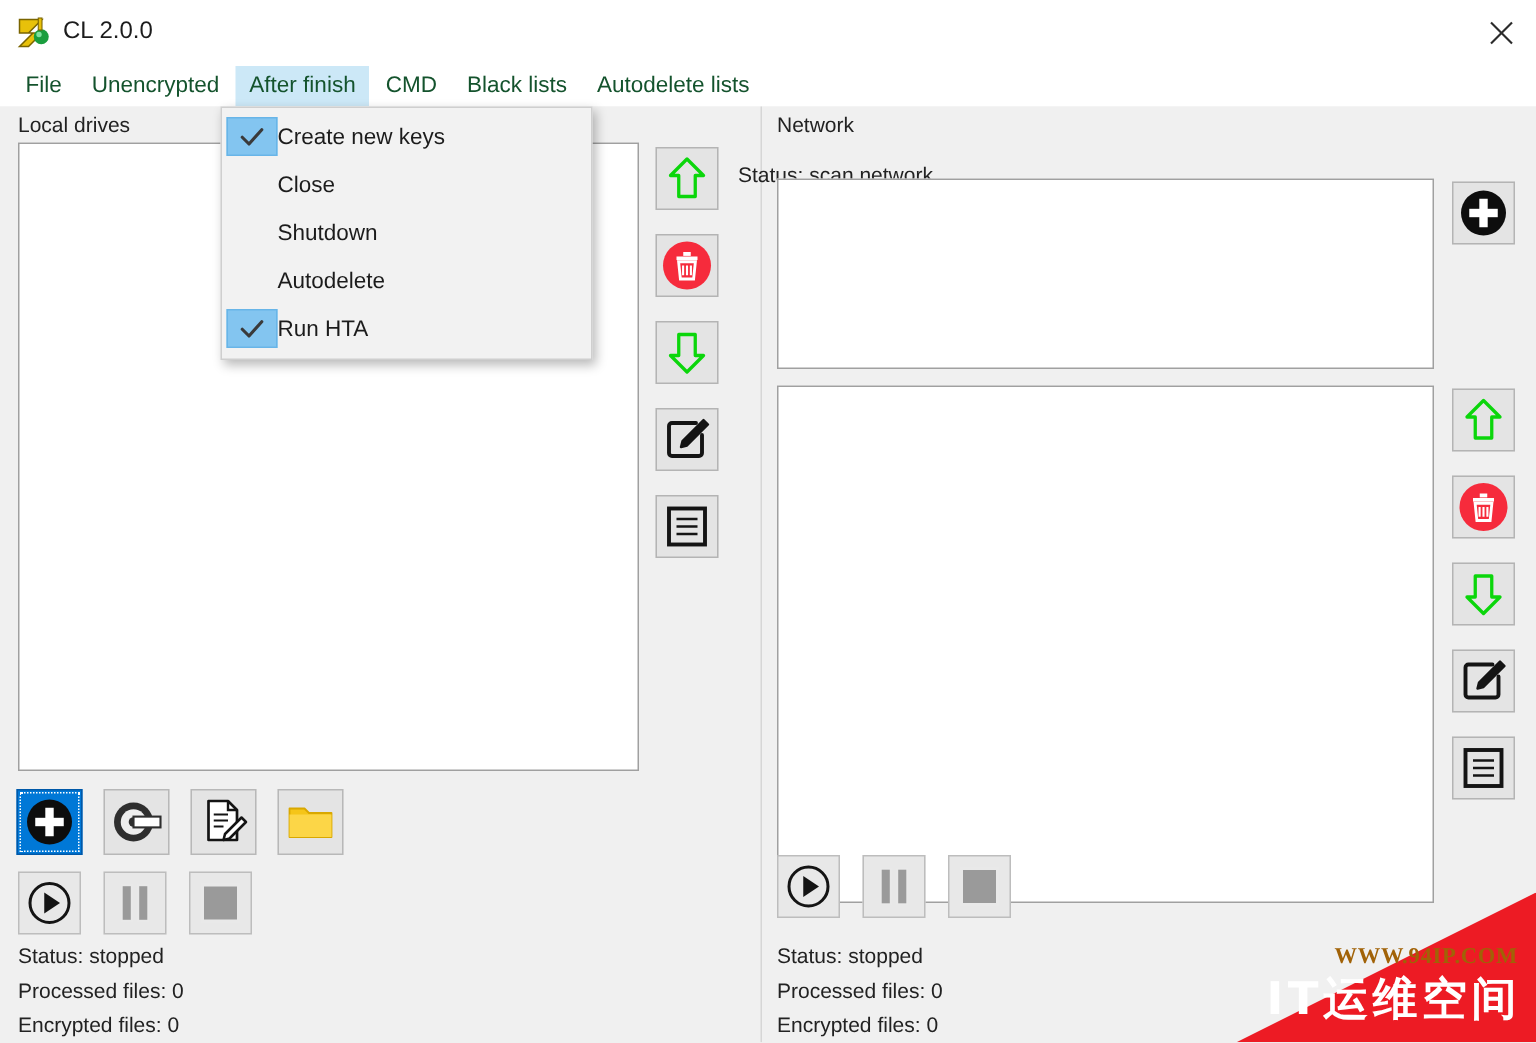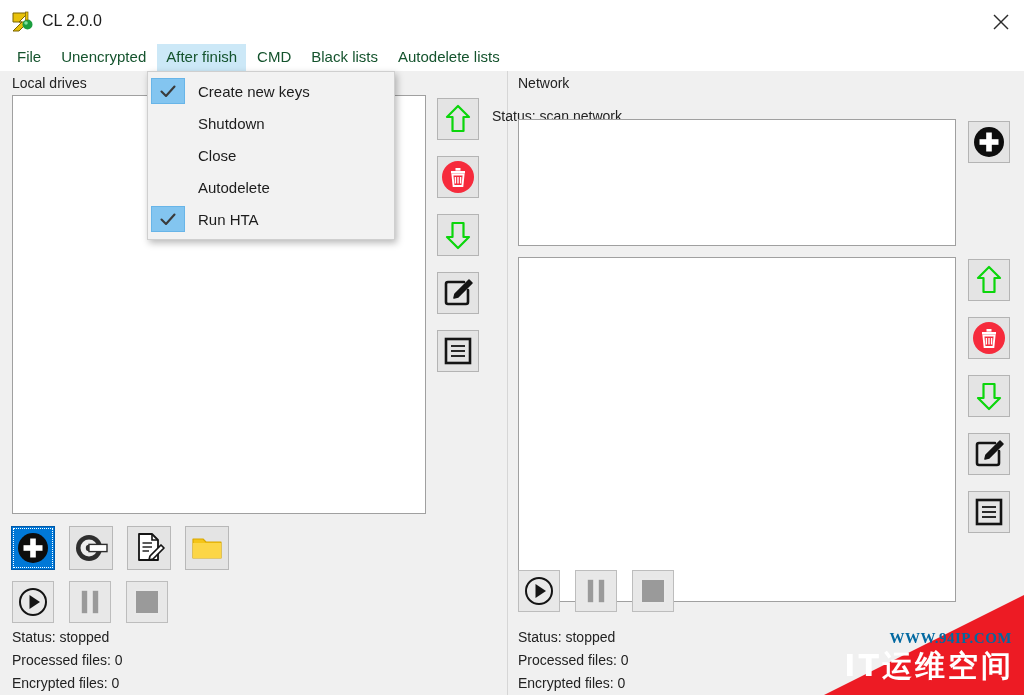--- a/index.html
+++ b/index.html
@@ -129,38 +129,38 @@
     font-size: 15px; color: #1c1c1c;
     cursor: pointer;
   }
   .dd-check {
     width: 34px; height: 26px;
     margin-left: 3px;
     display: flex; align-items: center; justify-content: center;
     flex: 0 0 auto;
   }
   .dd-check.on { background: #83c5f0; border: 1px solid #68b5e8; }
-  .dd-label { margin-left: 13px; white-space: nowrap; }
+  .dd-label { white-space: nowrap; }
 
   
   #watermark {
     position: absolute; right: 0; bottom: 0;
     width: 200px; height: 100px;
     overflow: hidden;
     pointer-events: none;
   }
   #wm-shape {
     position: absolute; right: 0; bottom: 0;
     width: 200px; height: 100px;
     background: #ed1b24;
     clip-path: polygon(100% 0%, 100% 100%, 0% 100%);
   }
   #wm-url {
     position: absolute; right: 12px; bottom: 48px;
-    color: #0369a1; font-size: 15px; font-weight: bold;
+    color: #a16207; font-size: 15px; font-weight: bold;
     font-family: "Liberation Serif", serif;
     letter-spacing: 0.5px; white-space: nowrap;
   }
   #wm-cn {
     position: absolute; right: 10px; bottom: 8px;
     color: #ffffff; font-size: 30px; font-weight: bold;
     letter-spacing: 3px; white-space: nowrap;
     font-family: "DejaVu Sans", sans-serif;
   }
 </style>
@@ -373,25 +373,25 @@
     <div class="dd-item">
       <span class="dd-check on">
         <svg width="16" height="13" viewBox="0 0 16 13">
           <path d="M1.5 6.5 L6 11 L14.5 1.5" fill="none" stroke="#3a3a3a" stroke-width="2.1" stroke-linecap="round" stroke-linejoin="round"></path>
         </svg>
       </span>
       <span class="dd-label">Create new keys</span>
     </div>
     <div class="dd-item">
       <span class="dd-check"></span>
-      <span class="dd-label">Shutdown</span>
+      <span class="dd-label">Close</span>
     </div>
     <div class="dd-item">
       <span class="dd-check"></span>
-      <span class="dd-label">Close</span>
+      <span class="dd-label">Shutdown</span>
     </div>
     <div class="dd-item">
       <span class="dd-check"></span>
       <span class="dd-label">Autodelete</span>
     </div>
     <div class="dd-item">
       <span class="dd-check on">
         <svg width="16" height="13" viewBox="0 0 16 13">
           <path d="M1.5 6.5 L6 11 L14.5 1.5" fill="none" stroke="#3a3a3a" stroke-width="2.1" stroke-linecap="round" stroke-linejoin="round"></path>
         </svg>

